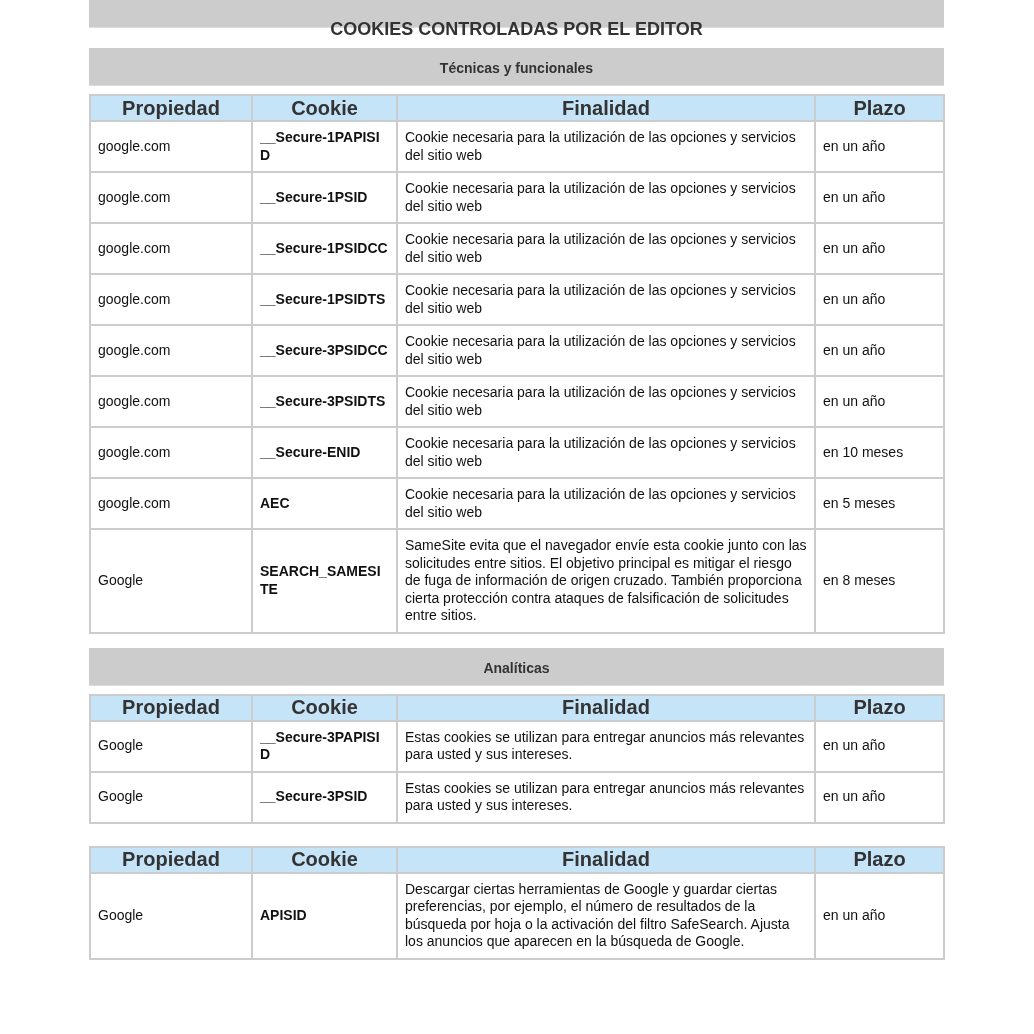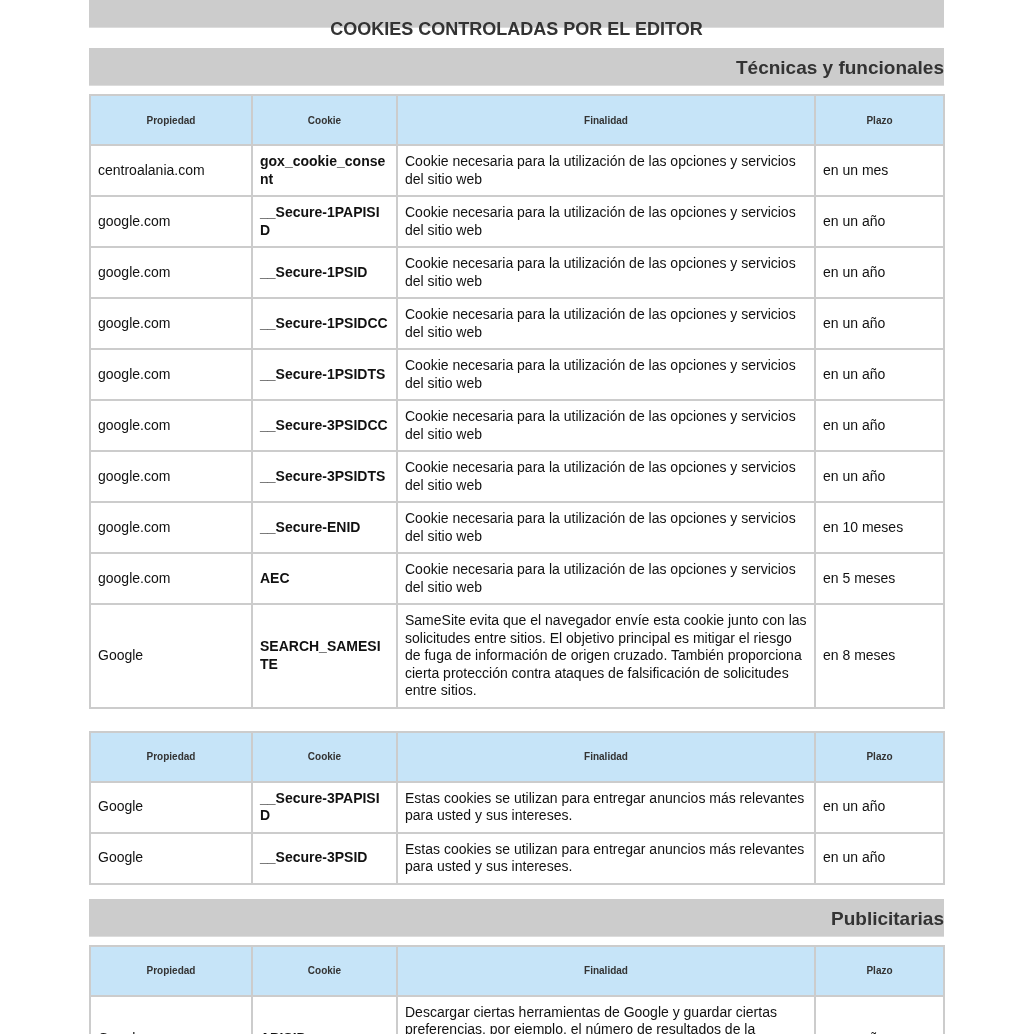--- a/index.html
+++ b/index.html
@@ -9,33 +9,33 @@
   }
   .wrap { position: absolute; left: 89px; top: -10px; width: 855px; }
   .main-title {
     background: #cccccc; height: 37px; line-height: 37px; margin-top: 0;
     text-align: center; font-weight: bold; font-size: 18px; color: #333333;
     border-bottom: 1px solid #dcdcdc;
   }
   .main-title span { position: relative; top: 21px; }
   .section-title {
     background: #cccccc; height: 37px; line-height: 40px;
-    text-align: right; font-weight: bold; font-size: 19px; color: #333333;
+    text-align: center; font-weight: bold; font-size: 14px; color: #333333;
     border-bottom: 1px solid #dcdcdc;
   }
   .gap-top { height: 20px; }
   .gap-sec { height: 14px; }
   table {
     width: 854px; border-collapse: collapse; table-layout: fixed;
     margin-top: 8px; font-size: 14px;
   }
   th, td { border: 2px solid #cccccc; }
   th {
     background: #c6e4f8; font-weight: bold; color: #333333; height: 24px;
-    padding: 12px; text-align: center; font-size: 10px;
+    padding: 0; text-align: center; font-size: 20px;
   }
   td { padding: 7px 7px; vertical-align: middle; line-height: 17.5px; color: #111; }
   td.cookie { font-weight: bold; word-break: break-all; }
   col.c1 { width: 162px; } col.c2 { width: 145px; } col.c3 { width: 418px; } col.c4 { width: 129px; }
   tr.row { height: 49.7px; }
 </style>
 </head>
 <body>
 
 <div class="wrap">
@@ -52,26 +52,20 @@
       </colgroup>
     <thead>
       <tr>
         <th>Propiedad</th>
         <th>Cookie</th>
         <th>Finalidad</th>
         <th>Plazo</th>
       </tr>
     </thead>
     <tbody>
-        <tr class="row">
-          <td>centroalania.com</td>
-          <td class="cookie">gox_cookie_consent</td>
-          <td>Cookie necesaria para la utilización de las opciones y servicios del sitio web</td>
-          <td>en un mes</td>
-        </tr>
         <tr class="row">
           <td>google.com</td>
           <td class="cookie">__Secure-1PAPISID</td>
           <td>Cookie necesaria para la utilización de las opciones y servicios del sitio web</td>
           <td>en un año</td>
         </tr>
         <tr class="row">
           <td>google.com</td>
           <td class="cookie">__Secure-1PSID</td>
           <td>Cookie necesaria para la utilización de las opciones y servicios del sitio web</td>
@@ -116,20 +110,21 @@
         <tr class="row">
           <td>Google</td>
           <td class="cookie">SEARCH_SAMESITE</td>
           <td>SameSite evita que el navegador envíe esta cookie junto con las solicitudes entre sitios. El objetivo principal es mitigar el riesgo de fuga de información de origen cruzado. También proporciona cierta protección contra ataques de falsificación de solicitudes entre sitios.</td>
           <td>en 8 meses</td>
         </tr>
       </tbody>
   </table>
   <div class="gap-sec"></div>
 
+  <div class="section-title">Analíticas</div>
   <table>
     <colgroup>
         <col class="c1">
         <col class="c2">
         <col class="c3">
         <col class="c4">
       </colgroup>
     <thead>
       <tr>
         <th>Propiedad</th>
@@ -148,21 +143,20 @@
         <tr class="row">
           <td>Google</td>
           <td class="cookie">__Secure-3PSID</td>
           <td>Estas cookies se utilizan para entregar anuncios más relevantes para usted y sus intereses.</td>
           <td>en un año</td>
         </tr>
       </tbody>
   </table>
   <div class="gap-sec"></div>
 
-  <div class="section-title">Publicitarias</div>
   <table>
     <colgroup>
         <col class="c1">
         <col class="c2">
         <col class="c3">
         <col class="c4">
       </colgroup>
     <thead>
       <tr>
         <th>Propiedad</th>

